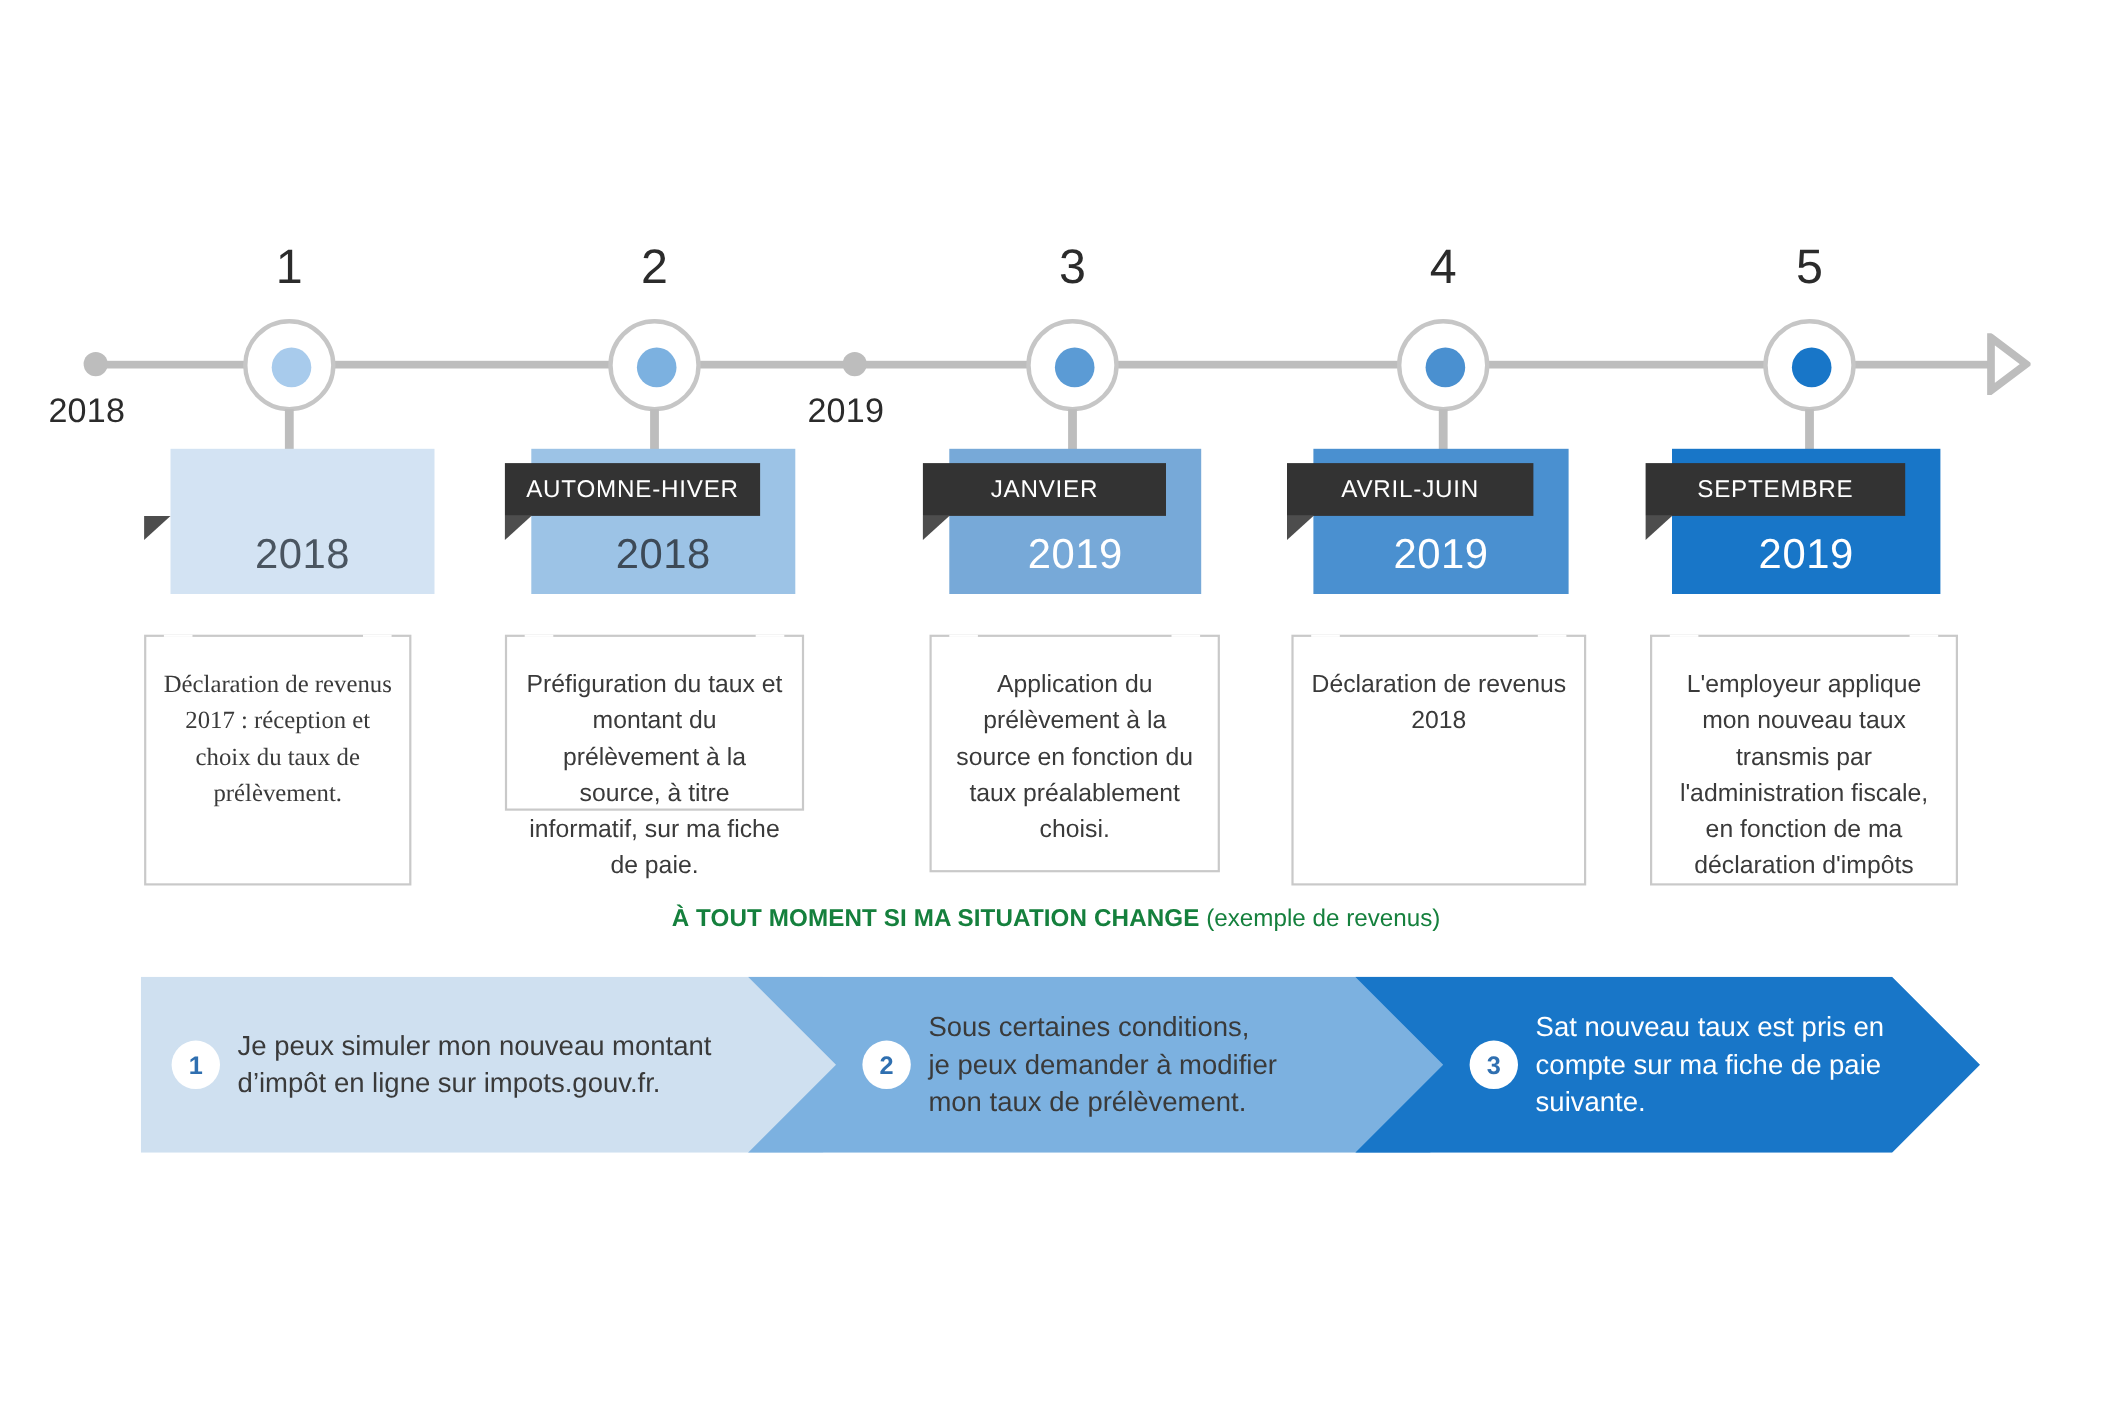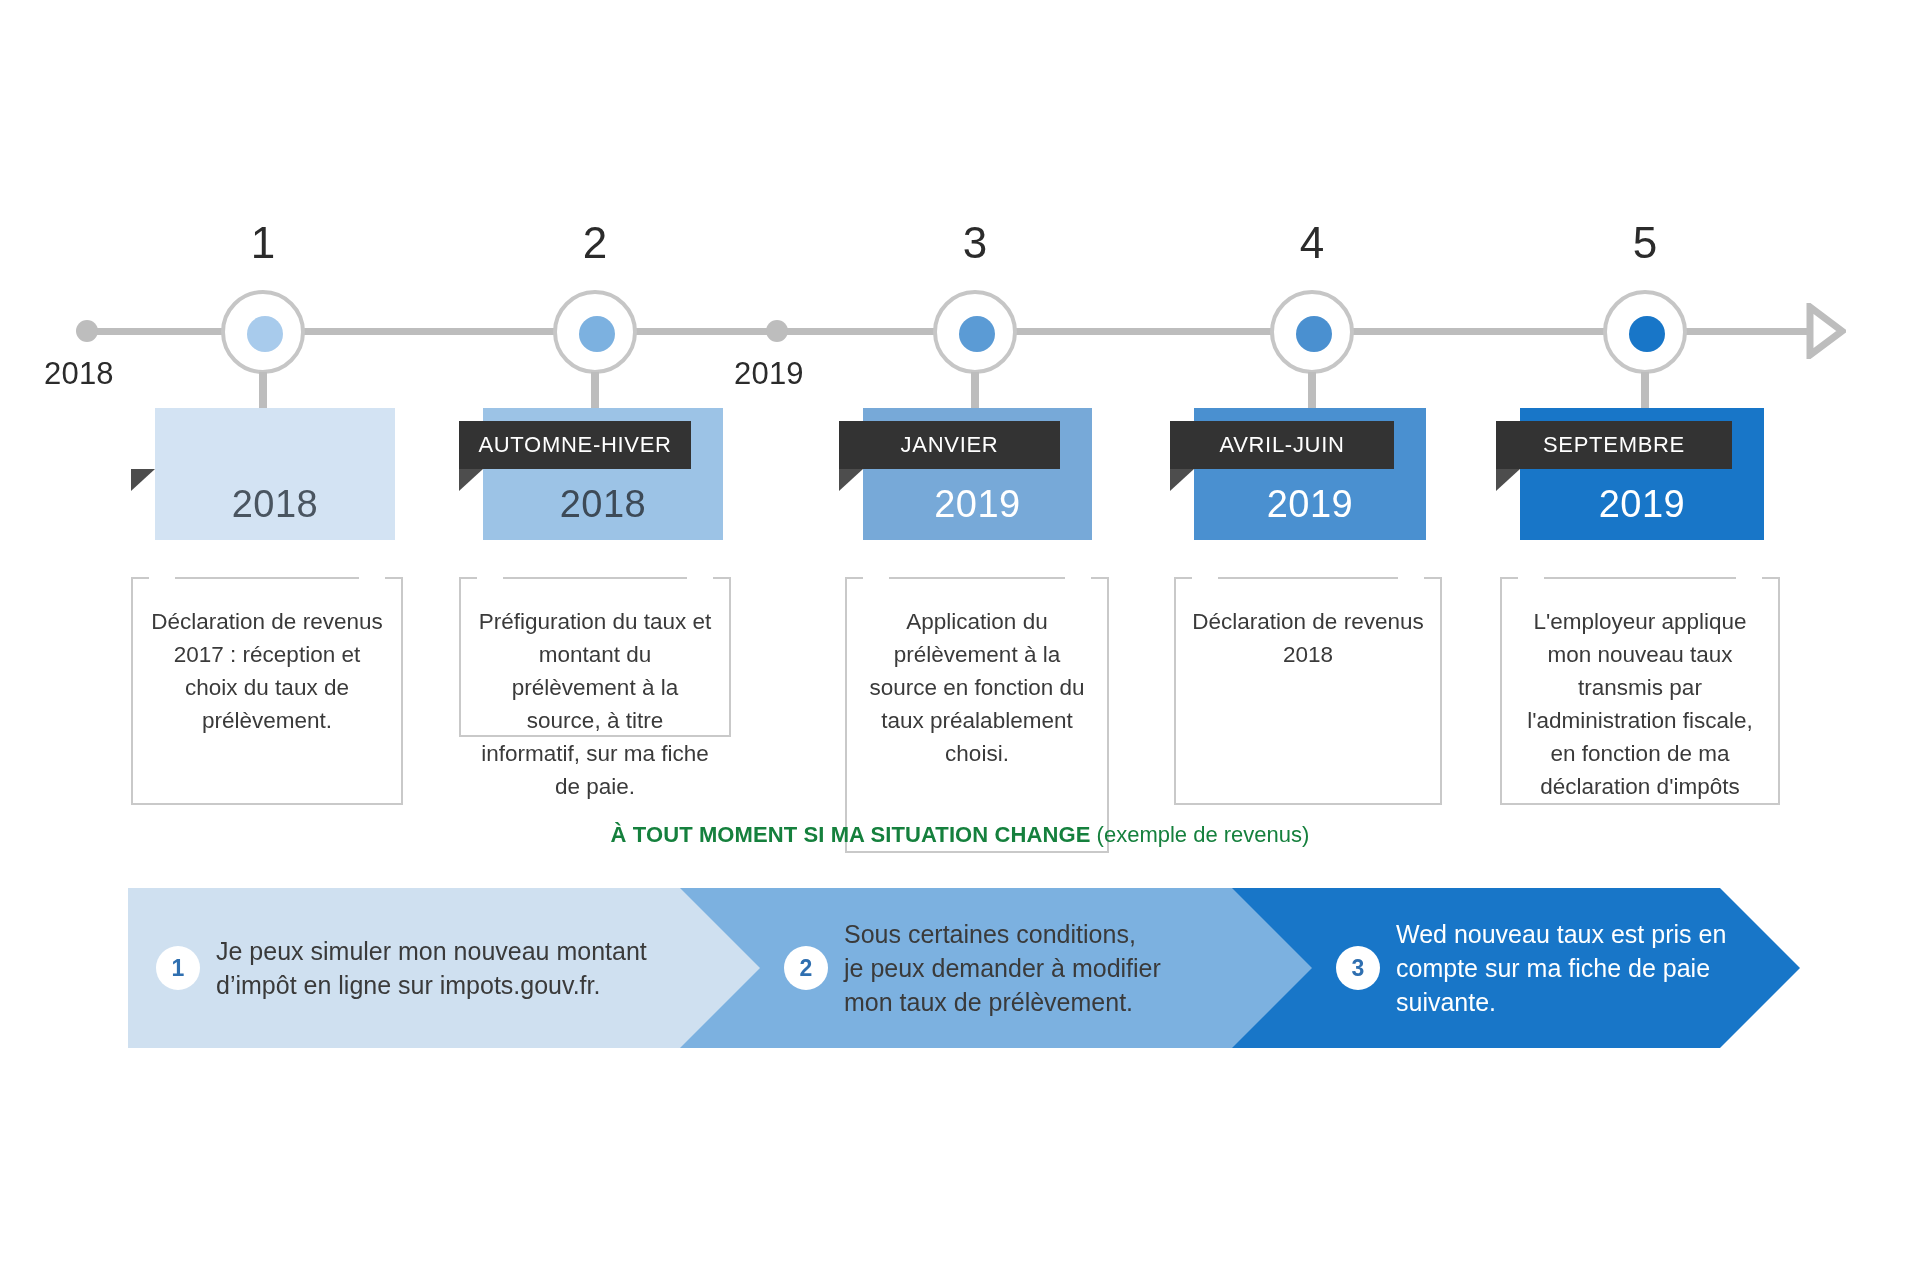--- a/index.html
+++ b/index.html
@@ -229,21 +229,21 @@
     <div class="ms-num">1</div>
     <div class="ms-ring">
       <div class="ms-dot" style="background:#a8cbec;"></div>
     </div>
     <div class="ms-stem"></div>
   </div>
   <div class="card" style="left:155px; width:240px; background:#d3e3f3;">
     <div class="card-fold"></div>
     <div class="card-year" style="color:#4a5560;">2018</div>
   </div>
-  <div class="descbox" style="left:131px; width:272px; height:228px;">Déclaration de revenus 2017 : réception et choix du  taux de prélèvement.</div>
+  <div class="descbox" style="left:131px; width:243px; height:228px;font-family:Liberation Serif, serif;">Déclaration de revenus 2017 : réception et choix du  taux de prélèvement.</div>
 
   <div class="milestone" style="left:595px;">
     <div class="ms-num">2</div>
     <div class="ms-ring">
       <div class="ms-dot" style="background:#7cb1e0;"></div>
     </div>
     <div class="ms-stem"></div>
   </div>
   <div class="card" style="left:483px; width:240px; background:#9cc3e6;">
     <div class="card-fold"></div>
@@ -257,21 +257,21 @@
     <div class="ms-ring">
       <div class="ms-dot" style="background:#5b9bd5;"></div>
     </div>
     <div class="ms-stem"></div>
   </div>
   <div class="card" style="left:863px; width:229px; background:#77a9d8;">
     <div class="card-fold"></div>
     <div class="card-banner" style="width:221px;">JANVIER</div>
     <div class="card-year" style="color:#ffffff;">2019</div>
   </div>
-  <div class="descbox" style="left:845px; width:264px; height:276px;">Application du prélèvement à la source en fonction du taux préalablement choisi.</div>
+  <div class="descbox" style="left:845px; width:264px; height:216px;">Application du prélèvement à la source en fonction du taux préalablement choisi.</div>
 
   <div class="milestone" style="left:1312px;">
     <div class="ms-num">4</div>
     <div class="ms-ring">
       <div class="ms-dot" style="background:#4a90d0;"></div>
     </div>
     <div class="ms-stem"></div>
   </div>
   <div class="card" style="left:1194px; width:232px; background:#4a90d0;">
     <div class="card-fold"></div>
@@ -317,20 +317,20 @@
       <div class="chev-text" style="left:164px; top:29px; color:#3a3a3a;">Sous certaines conditions,
 je peux demander à modifier
 mon taux de prélèvement.</div>
     </div>
 
     <div class="chev" style="left:1104px; width:568px;">
       <svg width="568" height="160" viewBox="0 0 568 160" style="position:absolute;left:0;top:0;">
         <polygon points="0,0 488,0 568,80 488,160 0,160 80,80" fill="#1876c8"></polygon>
       </svg>
       <div class="chev-num" style="left:104px; top:58px;">3</div>
-      <div class="chev-text" style="left:164px; top:29px; color:#ffffff;">Wed nouveau taux est pris en
+      <div class="chev-text" style="left:164px; top:29px; color:#ffffff;">Sat nouveau taux est pris en
 compte sur ma fiche de paie
 suivante.</div>
     </div>
 
   </div>
 
 </div>
 
 </body></html>

